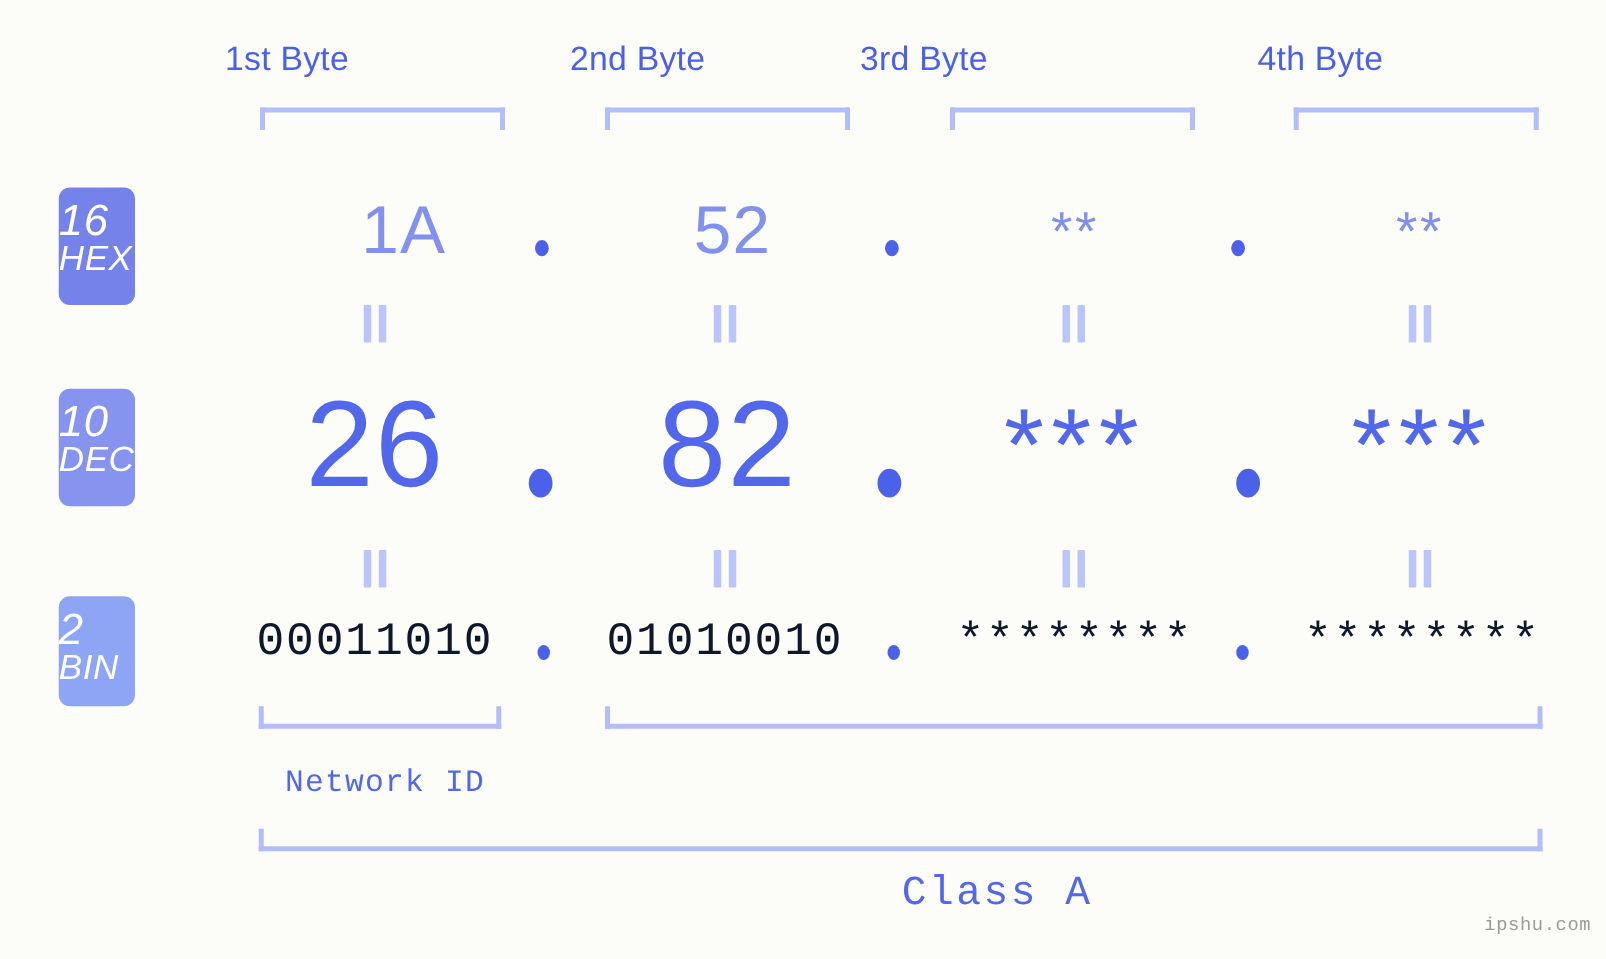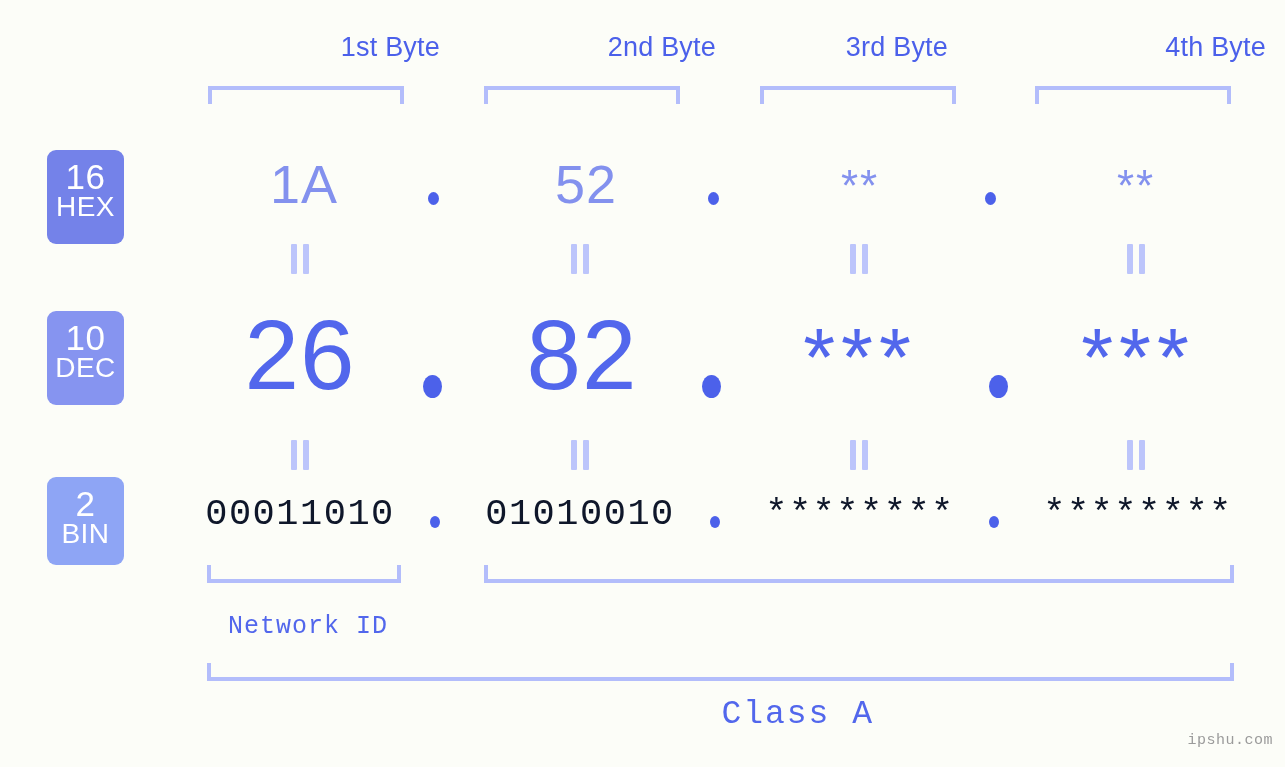--- a/index.html
+++ b/index.html
@@ -19,21 +19,21 @@
   #stage {
     position: relative;
     width: 1285px;
     height: 767px;
   }
 
   
   .byte-label {
     position: absolute;
     top: 32px;
-    text-align: right;
+    text-align: left;
     font-family: "Liberation Sans", sans-serif;
     font-size: 27px;
     font-weight: 400;
     color: #4b60ea;
     letter-spacing: 0.2px;
     white-space: nowrap;
   }
 
   
   .bracket {
@@ -48,27 +48,28 @@
   }
   .bracket-up {             
     border-width: 0 4px 4px 4px;
     height: 18px;
   }
 
   
   .badge {
     position: absolute;
     left: 47px;
-    width: 77px;
+    width: 61px;
     border-radius: 9px;
     color: #ffffff;
-    text-align: center;
+    text-align: left;
     box-sizing: border-box;
     padding-top: 8px;
     user-select: none;
+    font-style: italic;
   }
   .badge .num {
     display: block;
     font-size: 35px;
     line-height: 38px;
     font-weight: 400;
     letter-spacing: 0.5px;
   }
   .badge .sys {
     display: block;
@@ -228,21 +229,21 @@
   <div class="badge badge-dec">
     <span class="num">10</span>
     <span class="sys">DEC</span>
   </div>
   <div class="badge badge-bin">
     <span class="num">2</span>
     <span class="sys">BIN</span>
   </div>
 
   <div class="row-hex">
-    <div class="val" style="left:174px; width:260px;text-align:center;">1A</div>
+    <div class="val" style="left:193px; width:260px;text-align:center;">1A</div>
     <div class="dot-hex" style="left:428px;"></div>
     <div class="val" style="left:456px; width:260px;">52</div>
     <div class="dot-hex" style="left:708px;"></div>
     <div class="val stars" style="left:730px; width:260px; top:154px;">**</div>
     <div class="dot-hex" style="left:985px;"></div>
     <div class="val stars" style="left:1006px; width:260px; top:154px;">**</div>
   </div>
 
   <div class="eq eq-top" style="left:289px;">
     <span class="b1"></span>

